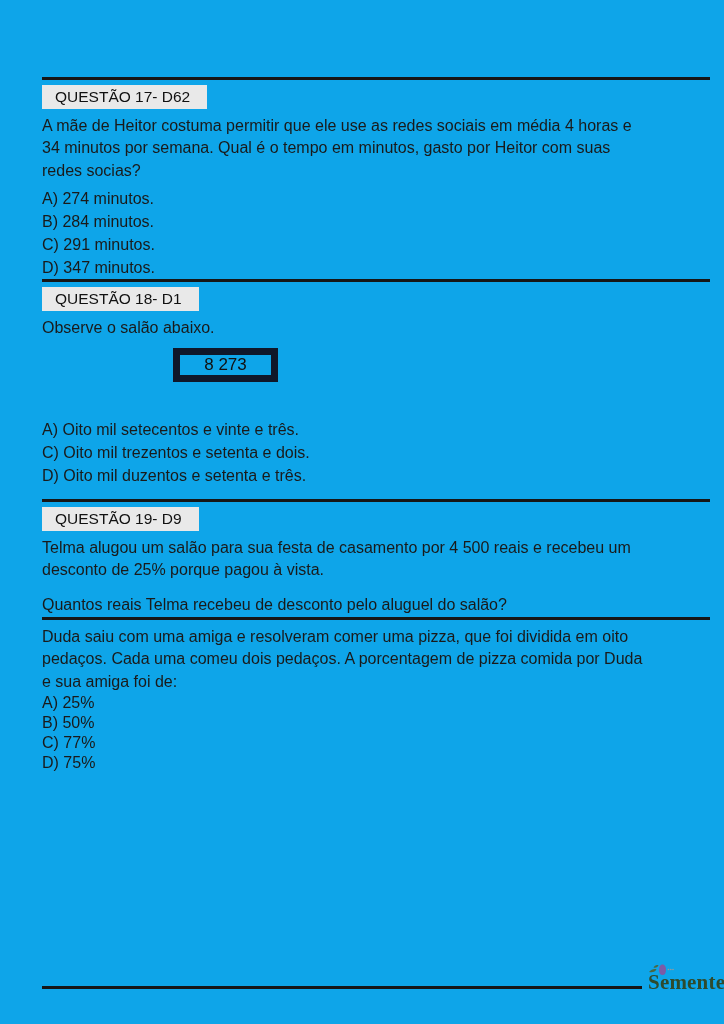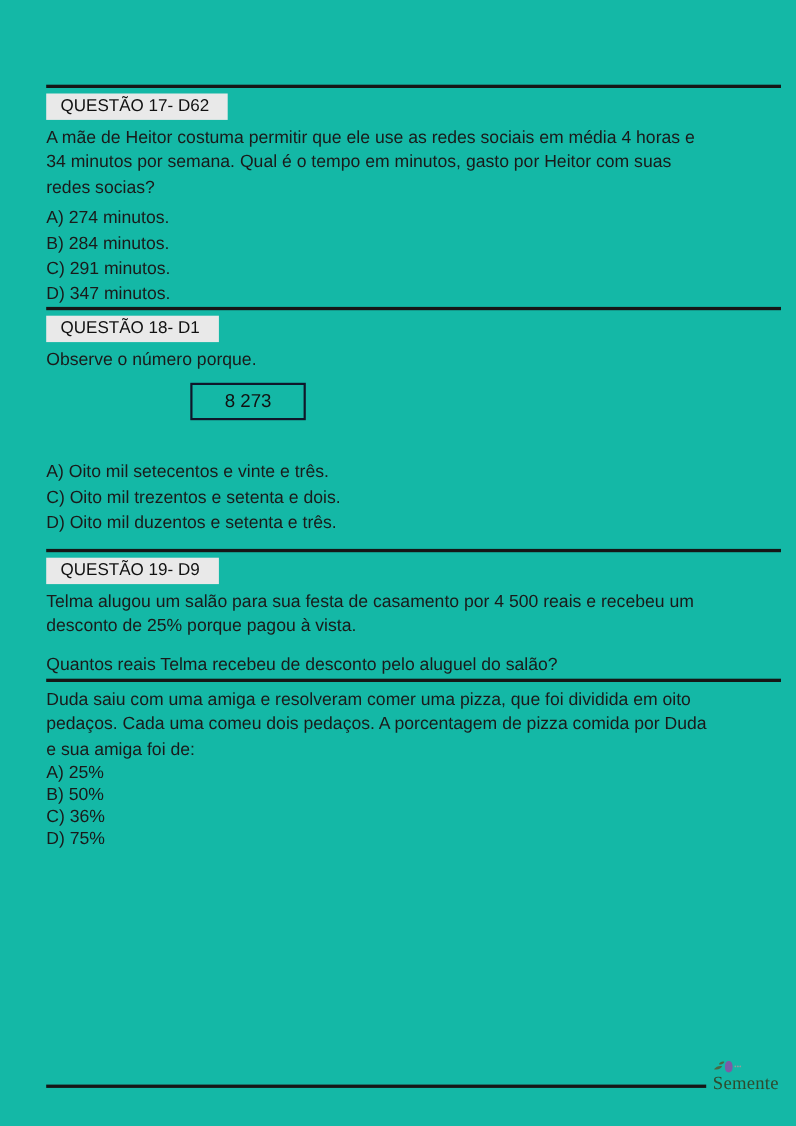--- a/index.html
+++ b/index.html
@@ -1,21 +1,21 @@
 <!DOCTYPE html>
 <html lang="pt-BR"><head>
 <meta charset="utf-8">
 <style>
   html,body { margin:0; padding:0; background:#ffffff; }
   .sheet {
     width:724px; height:1024px; box-sizing:border-box;
     padding:77px 14px 28px 42px;
     display:flex; flex-direction:column;
     font-family:"Liberation Sans", sans-serif;
-    color:#1a1a1a; background:#14b8a6;
+    color:#1a1a1a; background:#0ea5e9;
     overflow:hidden;
   }
   .qsection { display:flex; flex-direction:column; align-items:stretch; }
   .rule { border:none; border-top:3px solid #161616; height:0; margin:0; }
   .qheader {
     align-self:flex-start;
     background:#e9e9e9;
     font-size:15.5px; line-height:18px;
     padding:3px 17px 3px 13px;
     margin-top:5px;
@@ -39,41 +39,41 @@
   .s18 .options { margin-top:36px; }
   .s19 .options { margin-top:17px; }
   .s20 .options { }
   .s17 { margin-bottom:0; }
   .s18 { margin-bottom:12px; }
   .s19 { }
   .s20 { margin-bottom:0; }
   .numbox {
     box-sizing:border-box;
     width:105px; height:34px;
-    border:2px solid #0f172a;
+    border:7px solid #0f172a;
     margin:8px 0 0 131px;
     display:flex; align-items:center; justify-content:center;
     font-size:17px; color:#111;
   }
   .footer {
     margin-top:auto;
     display:flex; align-items:flex-end;
     height:33px;
   }
   .footer-rule {
     flex:1;
     border:none; border-top:3px solid #161616; height:0;
     margin:0 2px 7px 0;
   }
   .logo { position:relative; width:66px; height:33px; flex:0 0 auto; }
   .logo-icon { position:absolute; top:0; left:4px; }
   .logo-text {
     position:absolute; bottom:1px; left:4px;
     font-family:"Liberation Serif", serif;
-    font-size:17px; font-weight:normal;
+    font-size:21px; font-weight:bold;
     color:#2e4b2e; letter-spacing:0.2px;
     white-space:pre;
   }
 </style>
 </head>
 <body>
 
 <div class="sheet">
 
   <section class="qsection s17">
@@ -86,21 +86,21 @@
       <div class="option">A) 274 minutos.</div>
       <div class="option">B) 284 minutos.</div>
       <div class="option">C) 291 minutos.</div>
       <div class="option">D) 347 minutos.</div>
     </div>
   </section>
 
   <section class="qsection s18">
     <div class="rule"></div>
     <div class="qheader">QUESTÃO 18- D1</div>
-    <p class="qbody">Observe o número porque.</p>
+    <p class="qbody">Observe o salão abaixo.</p>
     <div class="numbox">
       <span>8 273</span>
     </div>
     <div class="options wide">
       <div class="option">A) Oito mil setecentos e vinte e três.</div>
       <div class="option">C) Oito mil trezentos e setenta e dois.</div>
       <div class="option">D) Oito mil duzentos e setenta e três.</div>
     </div>
   </section>
 
@@ -113,21 +113,21 @@
   </section>
 
   <section class="qsection s20">
     <div class="rule"></div>
     <p class="qbody">Duda saiu com uma amiga e resolveram comer uma pizza, que foi dividida em oito
 pedaços. Cada uma comeu dois pedaços. A porcentagem de pizza comida por Duda
 e sua amiga foi de:</p>
     <div class="options tight">
       <div class="option">A) 25%</div>
       <div class="option">B) 50%</div>
-      <div class="option">C) 36%</div>
+      <div class="option">C) 77%</div>
       <div class="option">D) 75%</div>
     </div>
   </section>
 
   <div class="footer">
     <div class="footer-rule"></div>
     <div class="logo">
       <span class="logo-icon">
         <svg width="26" height="16" viewBox="0 0 26 16">
           <path d="M1 9 C3 6.5,6 5.5,8.5 6.2 C7.5 8.8,4.5 9.8,1 9 Z" fill="#4a6741"></path>

